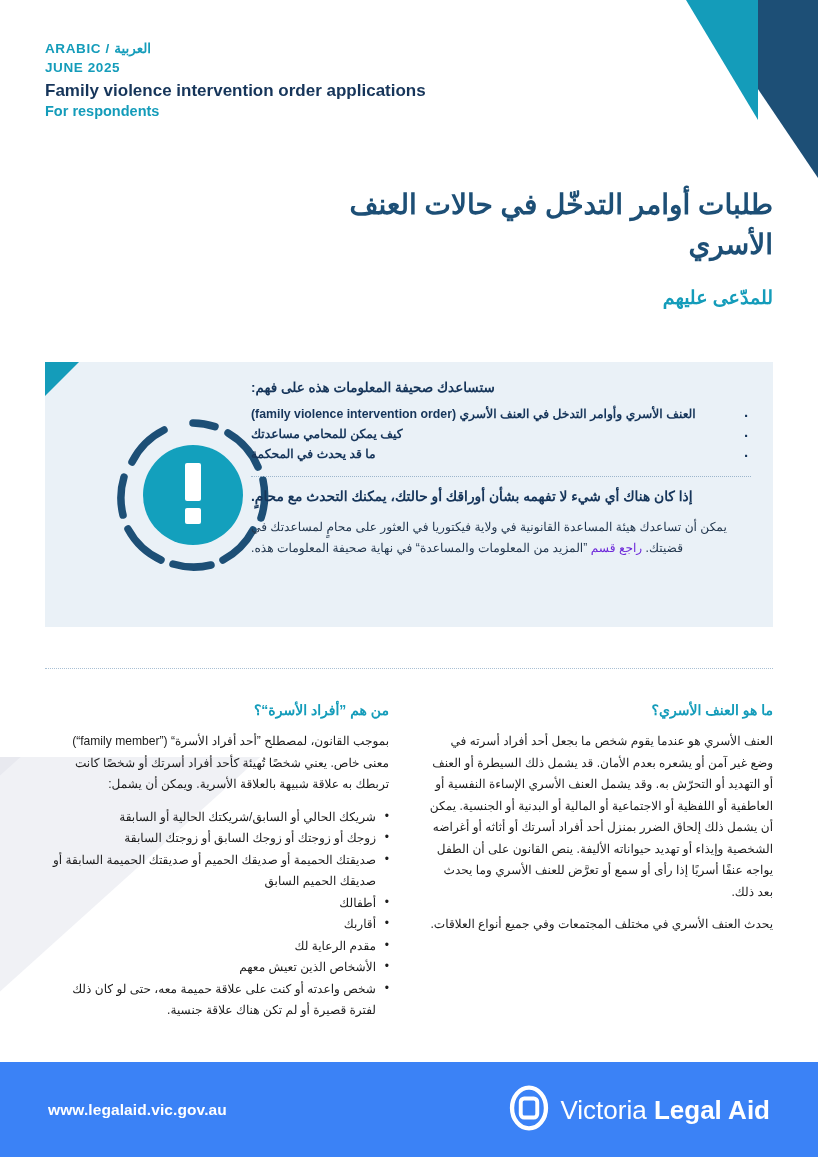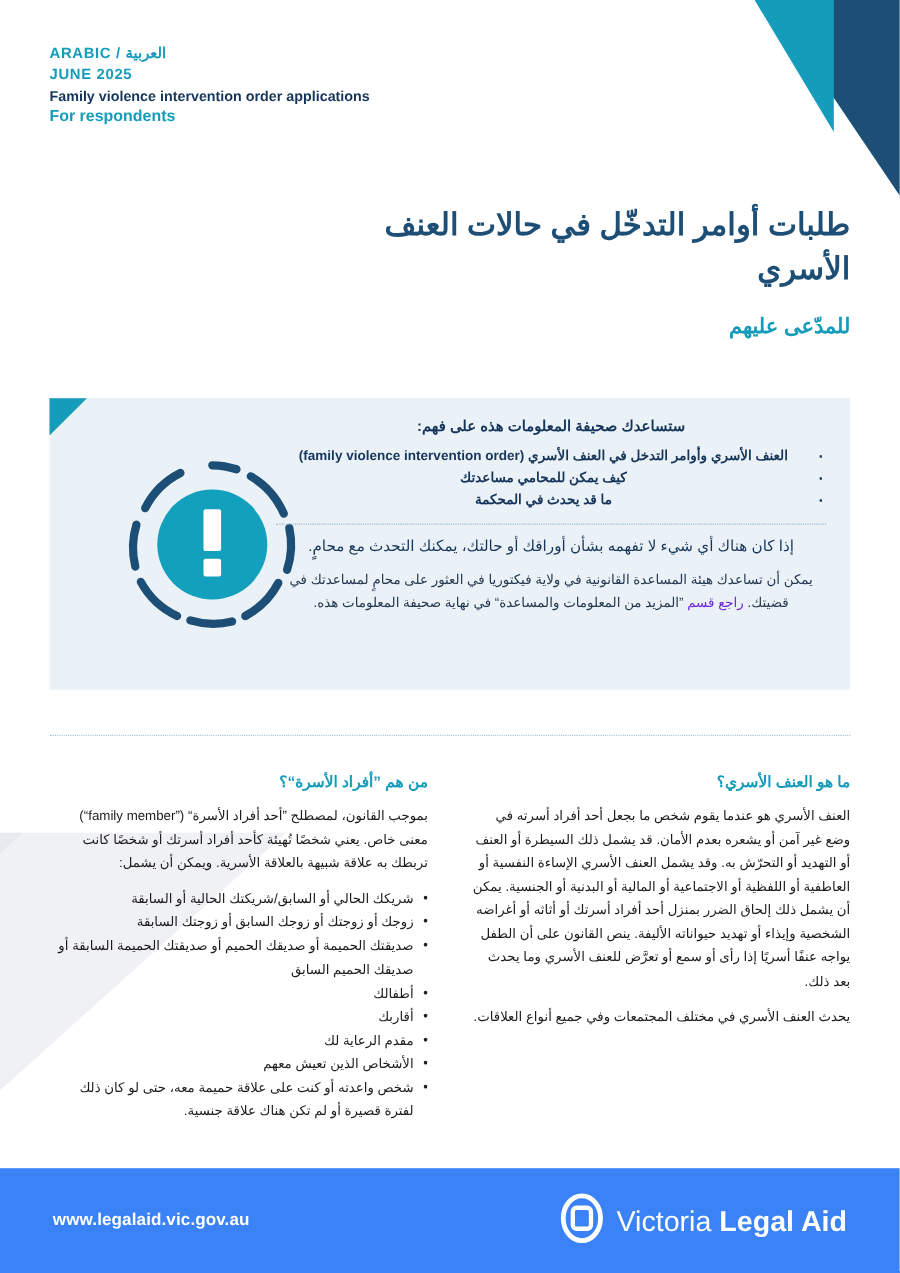--- a/index.html
+++ b/index.html
@@ -29,45 +29,45 @@
   
   .wm { position:absolute; left:0; bottom:70px; width:330px; height:330px; overflow:hidden; pointer-events:none; }
   .wm i { position:absolute; display:block; background:#e6e8ee; }
   .wm .b1 { width:520px; height:190px; left:-230px; top:-30px; transform:rotate(-42deg); transform-origin:0 0; opacity:.85; }
   .wm .b2 { width:520px; height:230px; left:-250px; top:150px; transform:rotate(-42deg); transform-origin:0 0; opacity:.6; }
 
   
   .header { position:absolute; left:45px; top:40px; width:520px; z-index:5; }
   .hdr-lang { font-size:13.5px; font-weight:bold; color:#149cba; letter-spacing:.6px; line-height:1.38; }
   .hdr-date { font-size:13.5px; font-weight:bold; color:#149cba; letter-spacing:.6px; line-height:1.38; }
-  .hdr-title { font-size:13px; font-weight:bold; color:#16355a; margin-top:3px; line-height:1.28; }
+  .hdr-title { font-size:17px; font-weight:bold; color:#16355a; margin-top:3px; line-height:1.28; }
   .hdr-sub { font-size:14.5px; font-weight:bold; color:#149cba; line-height:1.28; }
 
   
   .title-block { position:absolute; right:45px; top:185px; width:430px; direction:rtl; text-align:right; z-index:5; }
   .ar-title { font-size:28px; font-weight:bold; color:#1d4f76; line-height:1.42; }
   .ar-subtitle { font-size:19px; font-weight:bold; color:#149cba; margin-top:20px; line-height:1.4; }
 
   
   .infobox {
     position:absolute; left:45px; top:362px; width:728px; height:265px;
     background:#eaf1f7; z-index:4;
   }
   .ib-corner { position:absolute; top:0; left:0; width:0; height:0;
     border-top:34px solid #149cba; border-right:34px solid transparent; }
 
   .ib-icon { position:absolute; left:63px; top:48px; width:170px; height:170px; }
 
-  .ib-content { position:absolute; right:22px; top:16px; width:500px; direction:rtl; text-align:center; }
+  .ib-content { position:absolute; right:22px; top:16px; width:500px; direction:rtl; text-align:left; }
   .ib-head { font-size:13.5px; font-weight:bold; color:#16355a; line-height:1.5; }
   .ib-list { list-style:none; margin-top:7px; }
   .ib-list li { font-size:12.3px; font-weight:bold; color:#16355a; line-height:1.62; padding-right:14px; position:relative; }
   .ib-list li::before { content:"·"; position:absolute; right:2px; top:-1px; font-size:15px; color:#16355a; }
   .ib-div { border-top:1.6px dotted #9db6cc; margin:11px 0 9px 0; }
-  .ib-strong { font-size:13.8px; font-weight:normal; color:#16355a; line-height:1.55; }
+  .ib-strong { font-size:13.8px; font-weight:bold; color:#16355a; line-height:1.55; }
   .ib-para { font-size:12.2px; color:#24384f; line-height:1.72; margin-top:10px; }
   .ib-para .lnk { color:#6d28d9; }
 
   
   .mid-div { position:absolute; left:45px; top:668px; width:728px; border-top:1.7px dotted #a9c0d4; z-index:4; }
 
   
   .cols { position:absolute; left:45px; top:700px; width:728px; z-index:5; display:flex; gap:40px; direction:rtl; }
   .col { width:344px; direction:rtl; text-align:right; }
   .col-head { font-size:14px; font-weight:bold; color:#149cba; line-height:1.5; margin-bottom:10px; }

